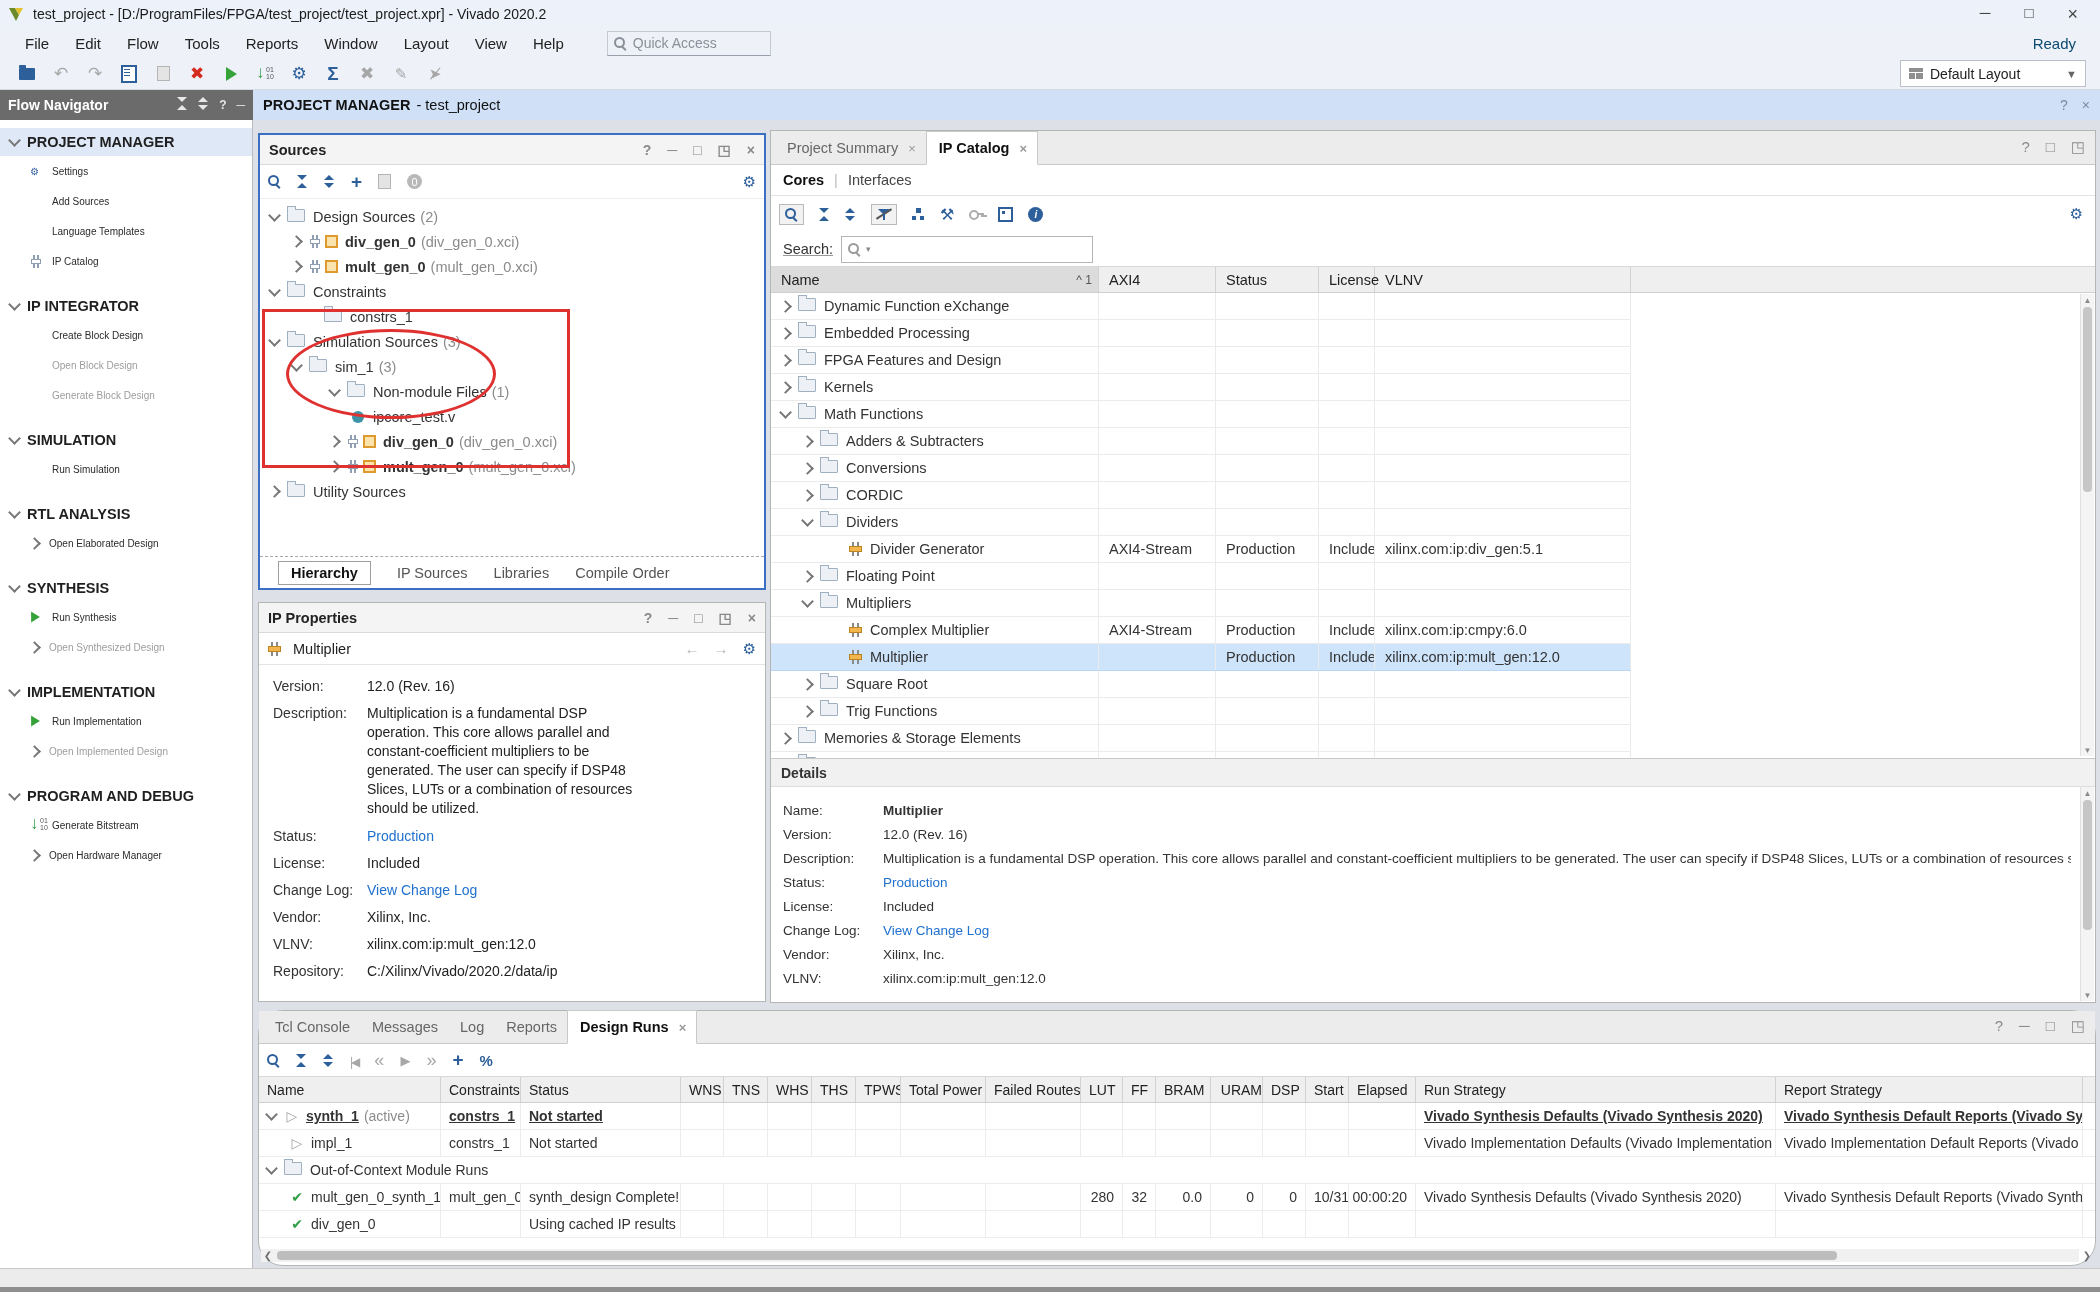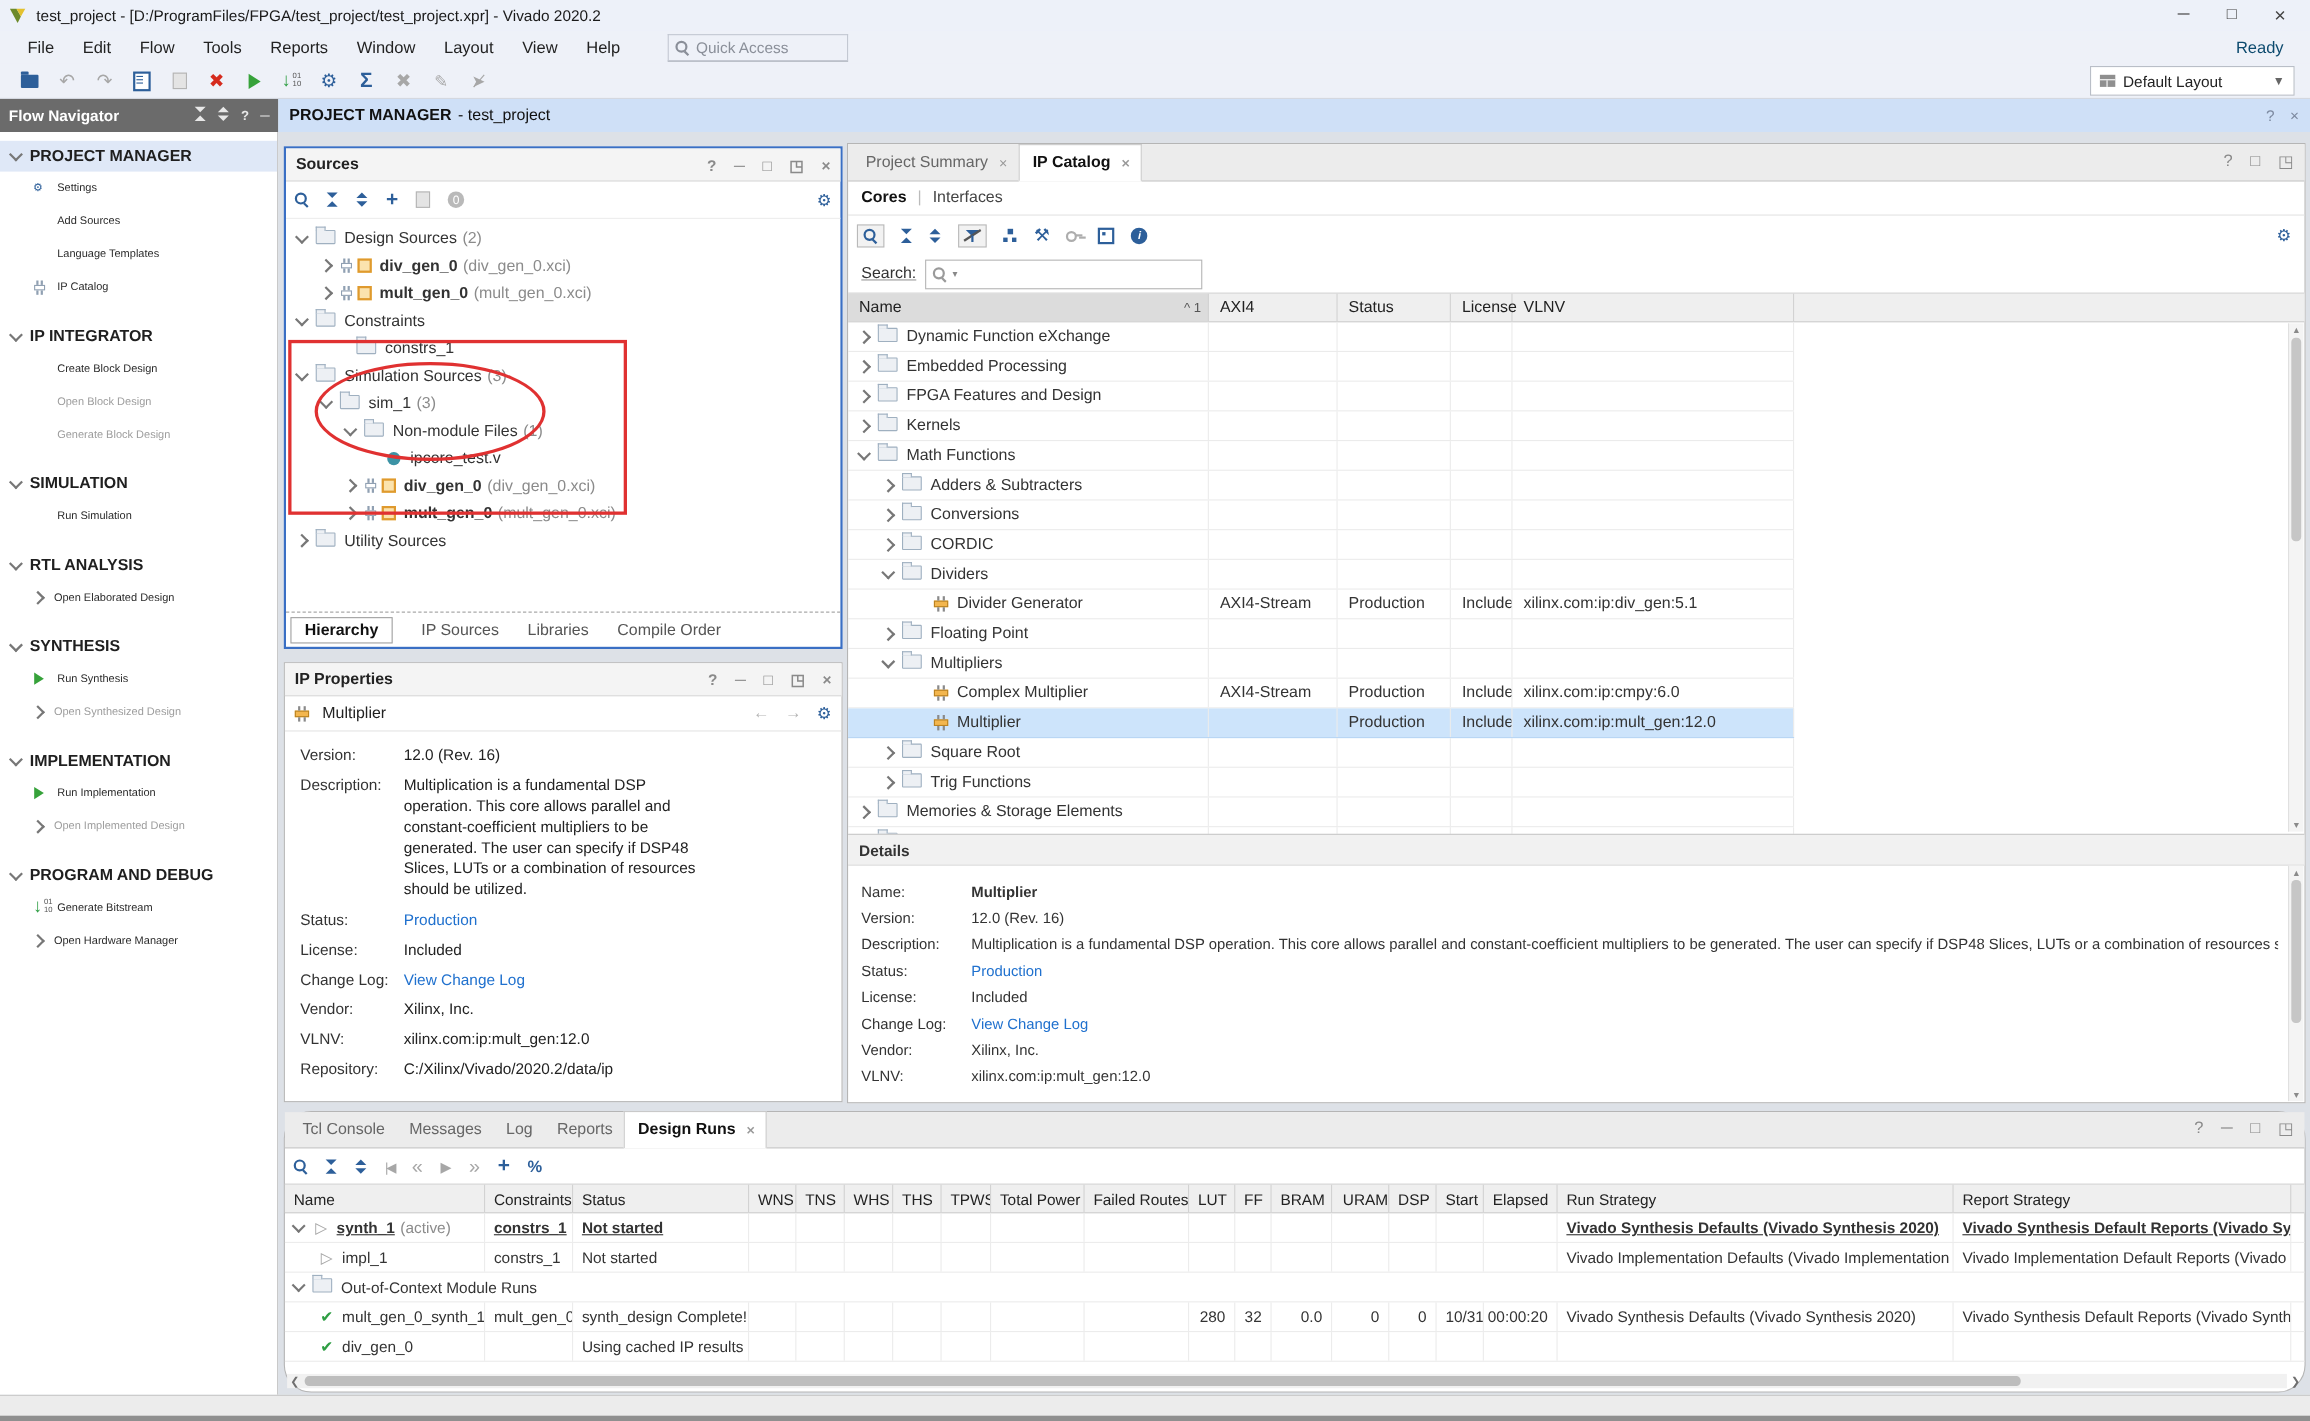--- a/index.html
+++ b/index.html
@@ -105,24 +105,24 @@
   .pctl{margin-left:auto;display:flex;gap:16px;color:#8a8a8a;font-size:14px;}
 
   
   .sources{left:5px;top:13px;width:508px;height:457px;border:2px solid #3a6fc4;}
   .ptools{height:33px;display:flex;align-items:center;padding:0 8px;gap:16px;border-bottom:1px solid #ededed;}
   .badge0{width:15px;height:15px;border-radius:50%;background:#b9b9b9;color:#fff;font-size:11px;display:inline-flex;align-items:center;justify-content:center;}
   .stree{position:relative;padding-top:5px;height:300px;}
   .srow{display:flex;align-items:center;height:25px;font-size:14.5px;}
   .srow .b{font-weight:bold;}
   .ssuf{color:#8b8b8b;margin-left:5px;}
-  .si0{padding-left:10px;} .si1{padding-left:32px;} .si2{padding-left:54px;} .si3{padding-left:92px;} .sic{padding-left:64px;}
+  .si0{padding-left:10px;} .si1{padding-left:32px;} .si2{padding-left:70px;} .si3{padding-left:92px;} .sic{padding-left:64px;}
   .ann-rect{position:absolute;left:2px;top:110px;width:302px;height:153px;border:3px solid #e03131;pointer-events:none;}
   .ann-ell{position:absolute;left:26px;top:130px;width:204px;height:84px;border:3px solid #e03131;border-radius:50%;pointer-events:none;}
-  .stabs{position:absolute;left:0;right:0;bottom:0;height:31px;border-top:1px dashed #a9a9a9;display:flex;align-items:center;padding-left:8px;gap:26px;font-size:14.5px;color:#555;}
+  .stabs{position:absolute;left:0;right:0;bottom:0;height:31px;border-top:1px dashed #a9a9a9;display:flex;align-items:center;padding-left:22px;gap:26px;font-size:14.5px;color:#555;}
   .stab-act{border:1px solid #9f9f9f;background:#fff;padding:3px 12px;font-weight:bold;color:#111;margin-left:-4px;}
 
   
   .ipprops{left:5px;top:482px;width:508px;height:400px;}
   .ipp-sub{height:31px;display:flex;align-items:center;padding:0 9px;border-bottom:1px solid #e4e4e4;font-size:14.5px;color:#222;gap:4px;}
   .ipp-nav{margin-left:auto;display:flex;align-items:center;gap:14px;color:#b5b5b5;font-size:15px;}
   .ipp-body{padding:12px 6px 0 14px;font-size:14px;}
   .ipp-row{display:flex;margin-bottom:9px;line-height:18px;}
   .ipp-lab{width:94px;flex:none;color:#333;}
   .ipp-val{width:300px;color:#222;}

